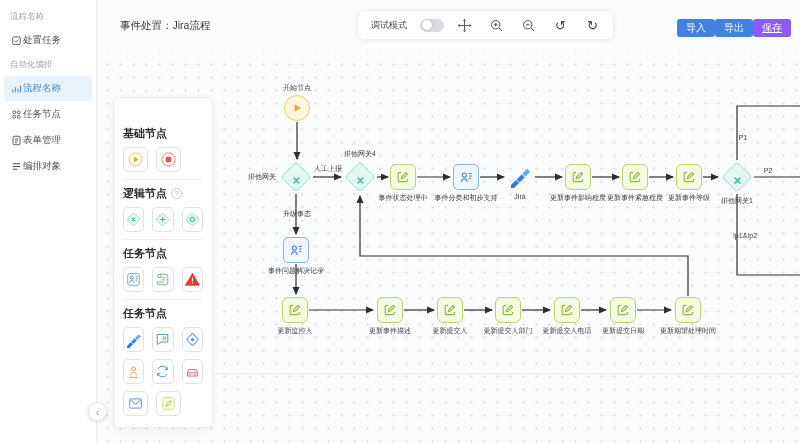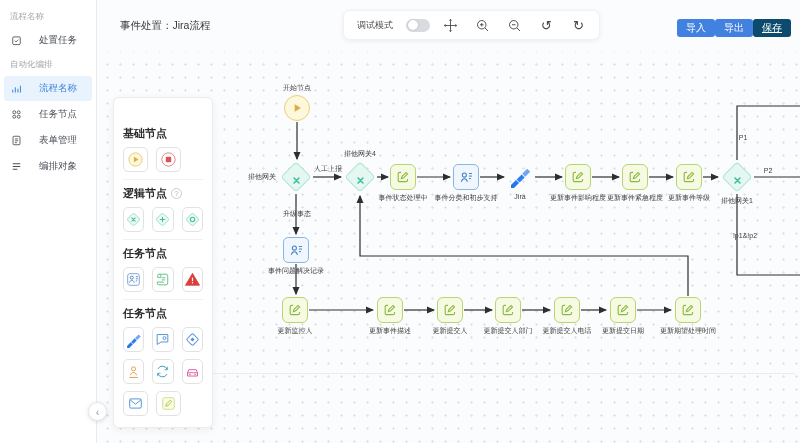--- a/index.html
+++ b/index.html
@@ -5,35 +5,35 @@
   * { box-sizing: border-box; }
   html,body { margin:0; padding:0; }
   body { width:800px; height:443px; overflow:hidden; background:#fff;
          font-family:"Liberation Sans","DejaVu Sans",sans-serif; }
   .app { position:relative; width:800px; height:443px; display:flex; }
 
   
   .sidebar { width:97px; height:443px; background:#fff; border-right:1px solid #e9ebee;
              padding-top:6px; flex:none; position:relative; z-index:6; }
   .side-section-label { font-size:8.5px; color:#a2a7ae; padding:5px 10px 4px; }
-  .side-item { display:flex; align-items:center; gap:17px; font-size:9.5px; color:#4a4f57;
+  .side-item { display:flex; align-items:center; gap:1px; font-size:9.5px; color:#4a4f57;
                padding:6px 7px; margin:1px 4px; border-radius:3px; cursor:pointer; }
   .side-item.active { background:#e8f3fd; color:#4286da; }
   .side-item .si { width:11px; height:11px; display:inline-flex; flex:none; }
   .side-item .si svg { width:11px; height:11px; }
 
   .collapse-btn { position:absolute; left:88px; top:402px; width:19px; height:19px;
                   border-radius:50%; background:#fff; border:1px solid #e7e7e7;
                   box-shadow:0 1px 4px rgba(0,0,0,.13); color:#9a9a9a; font-size:11px;
                   display:flex; align-items:center; justify-content:center; z-index:9; cursor:pointer; }
 
   
   .main { flex:1; position:relative; background:#fbfcfd; }
   .flow-name { position:absolute; left:23px; top:19px; font-size:10.5px; color:#3a3a3a; z-index:4; }
-  .toolbar { position:absolute; left:246px; top:10px; height:30px; display:flex; align-items:center;
+  .toolbar { position:absolute; left:260px; top:10px; height:30px; display:flex; align-items:center;
              gap:13px; padding:0 13px; background:#fff; border:1px solid #f1f1f1; border-radius:7px;
              box-shadow:0 1px 5px rgba(0,0,0,.07); z-index:4; }
   .debug-label { font-size:9px; color:#4c4c4c; }
   .toggle { width:24px; height:13px; border-radius:7px; background:#d8dbe0; position:relative; cursor:pointer; flex:none; }
   .toggle .knob { position:absolute; left:1.5px; top:1.5px; width:10px; height:10px; background:#fff;
                   border-radius:50%; box-shadow:0 0 2px rgba(0,0,0,.25); }
   .tool-icon { width:15px; height:15px; display:inline-flex; align-items:center; justify-content:center; cursor:pointer; }
   .tool-icon svg { width:15px; height:15px; }
   .uglyph { font-size:13px; color:#4a4a4a; line-height:1; }
   .actions { position:absolute; right:9px; top:19px; display:flex; z-index:4; }
@@ -176,21 +176,21 @@
           </span>
           <span class="tool-icon">
             <span class="uglyph">↻</span>
           </span>
         </span>
     </div>
 
     <div class="actions">
         <button class="btn" style="background: rgb(67, 129, 224);">导入</button>
         <button class="btn" style="background: rgb(67, 129, 224);">导出</button>
-        <button class="btn" style="background: #0c4a6e; text-decoration: underline;">保存</button>
+        <button class="btn" style="background: #8b5cf6; text-decoration: underline;">保存</button>
       </div>
 
     <div class="canvas">
       <div class="canvas-rule"></div>
       <div class="palette">
           <div class="pal-section">
             <div class="pal-title">
               <span>基础节点</span>
             </div>
             <div class="pal-row">

